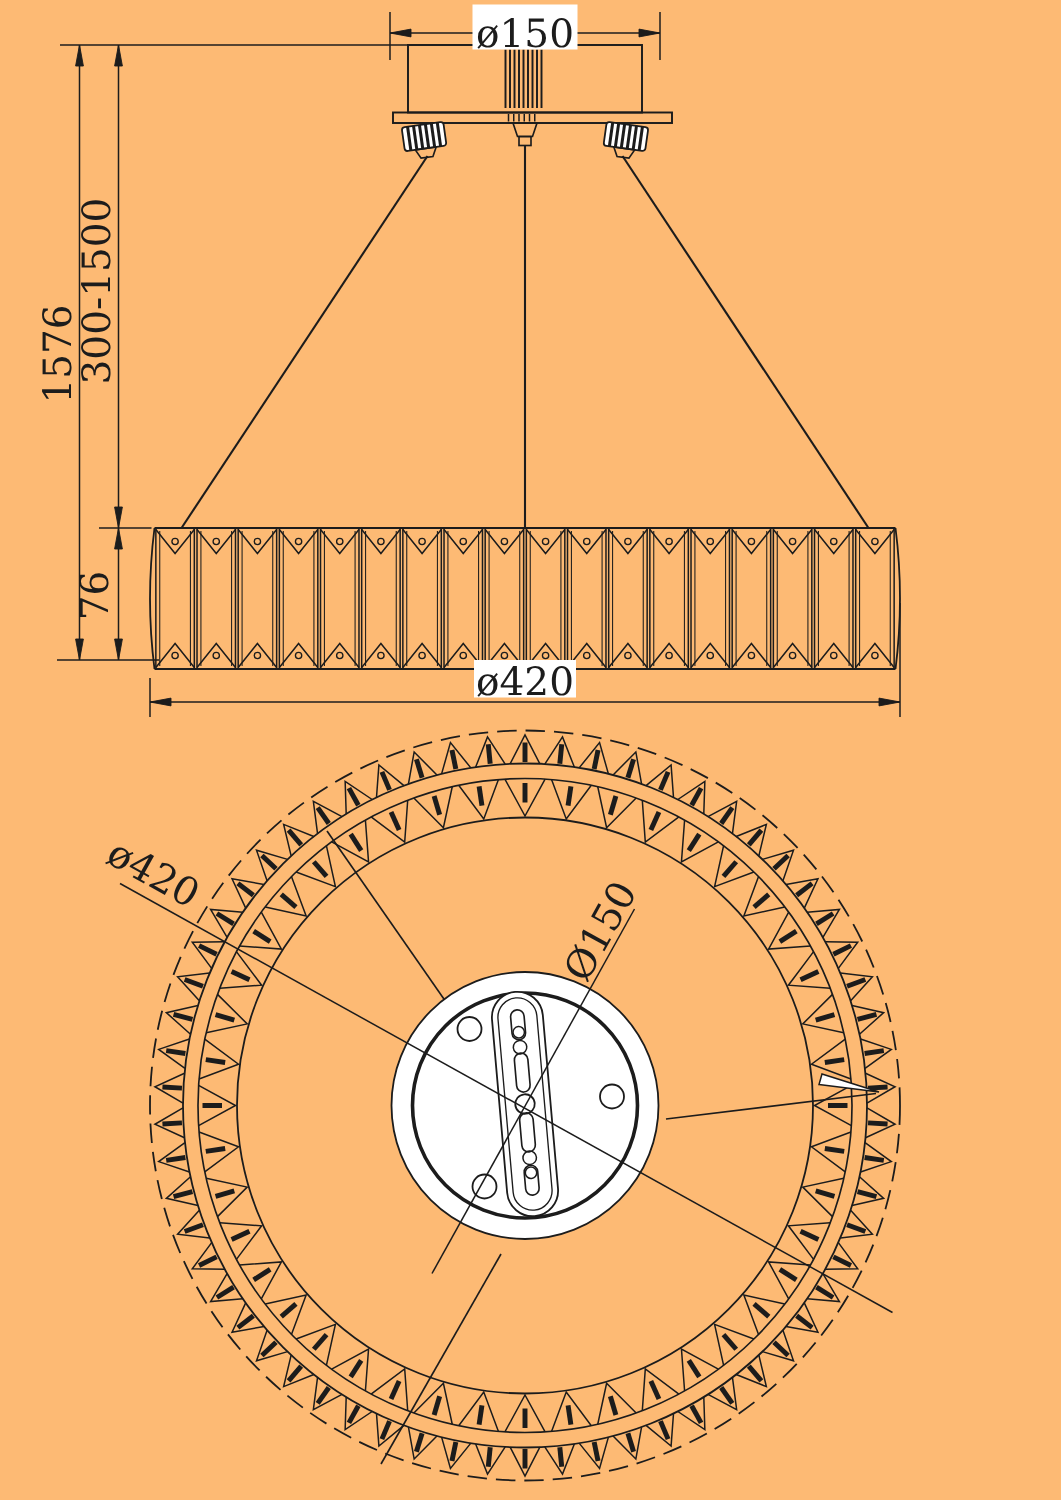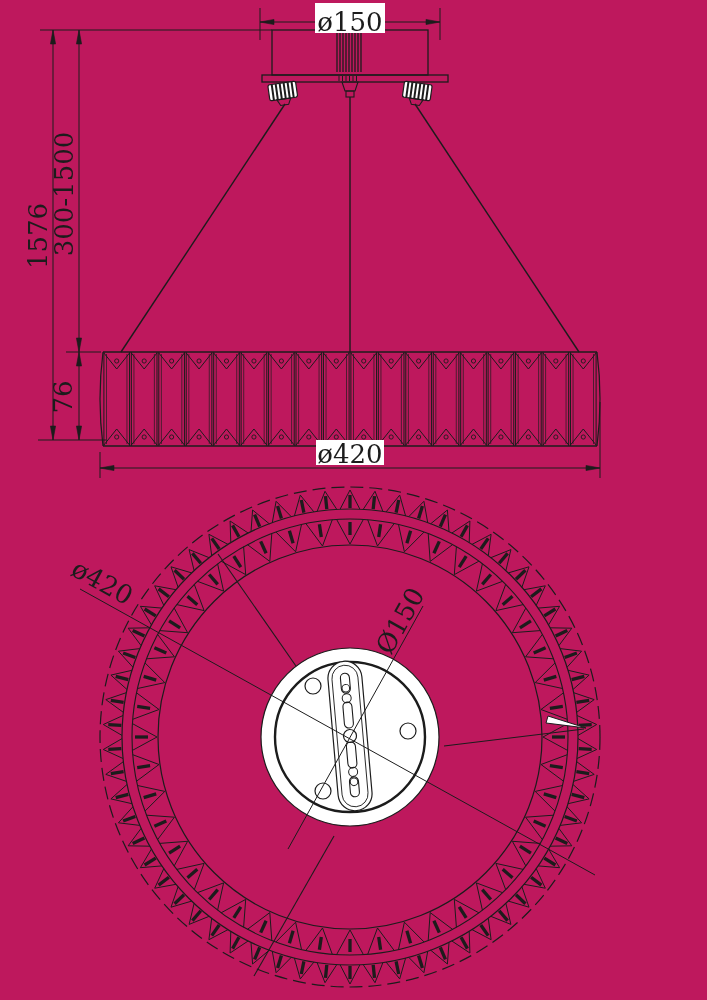--- a/index.html
+++ b/index.html
@@ -1,16 +1,16 @@
 <!DOCTYPE html>
 <html><head>
 <meta charset="utf-8">
 <style>
   html,body{margin:0;padding:0;background:#ffffff;}
-  #stage{width:707px;height:1000px;background:#be185d;position:relative;overflow:hidden;}
+  #stage{width:707px;height:1000px;background:#fdba74;position:relative;overflow:hidden;}
   svg{display:block;}
   text.dim{
     font-family:"DejaVu Serif", serif;
     font-size:26px;
     fill:#1c1c1c;
   }
 </style>
 </head>
 <body>
 

